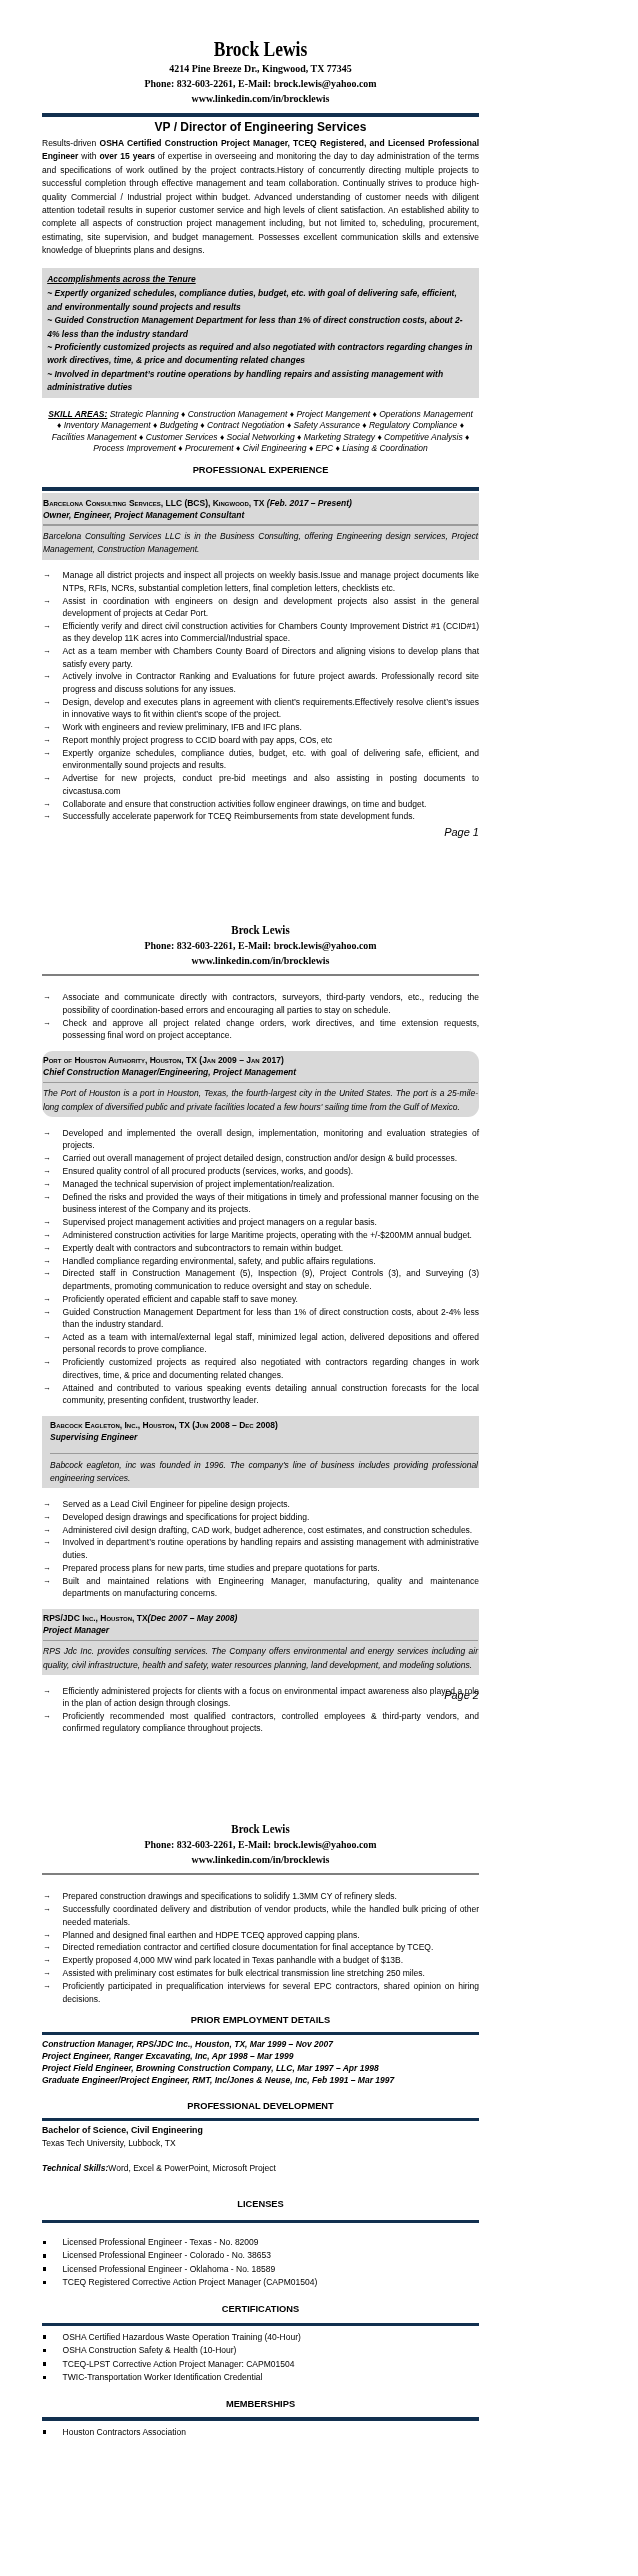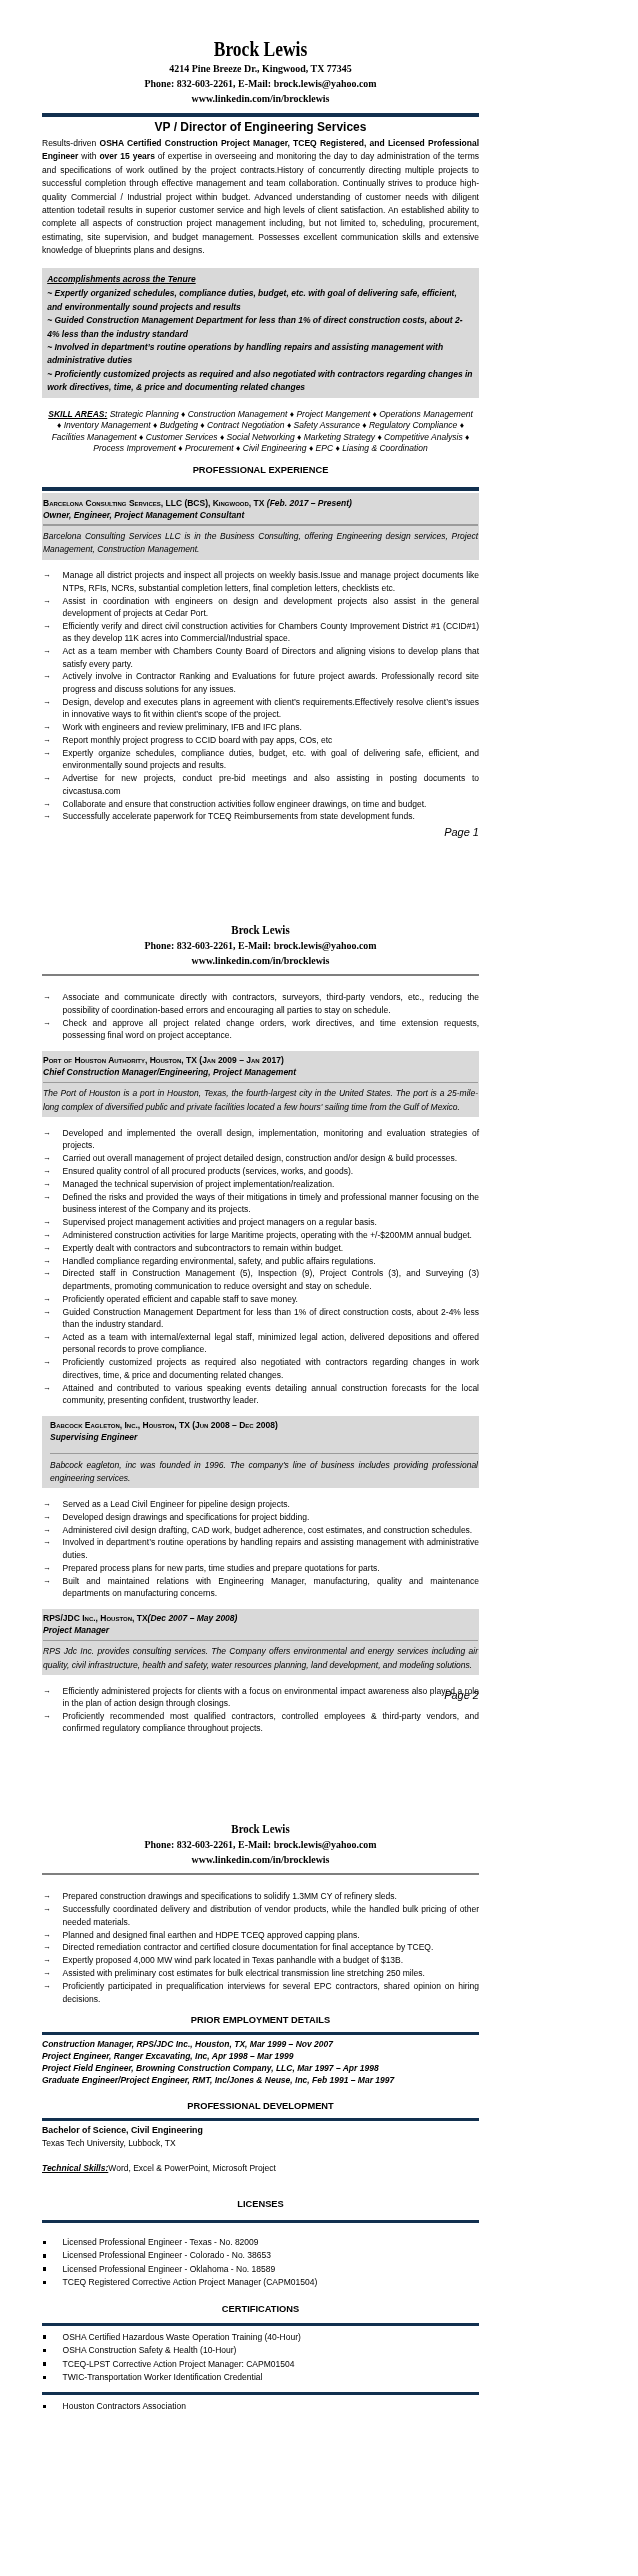--- a/index.html
+++ b/index.html
@@ -45,41 +45,41 @@
   ul.squares li .sq { position: absolute; left: 1px; top: 4.6px; width: 2.6px; height: 3.6px; background: #000; }
 
   .page-num { position: absolute; right: 42px; font-style: italic; font-size: 11px; }
   .page1 .page-num { top: 826px; }
   .page2 .page-num { top: 787px; }
 
   .prior { font-weight: bold; font-style: italic; font-size: 8.5px; line-height: 12px; }
   .degree { font-weight: bold; font-size: 8.8px; line-height: 12.4px; }
   .school { font-size: 8.5px; line-height: 12.4px; }
   .tech { font-size: 8.5px; line-height: 12.4px; margin-top: 13.4px; }
-  .tech-label { font-weight: bold; font-style: italic; text-decoration: underline; }
+  .tech-label { font-weight: bold; font-style: italic; }
 </style>
 </head>
 <body>
 
 <div class="page page1">
   <div class="name">Brock Lewis</div>
   <div class="contact">4214 Pine Breeze Dr., Kingwood, TX  77345</div>
   <div class="contact">Phone: 832-603-2261, E-Mail: brock.lewis@yahoo.com</div>
   <div class="contact">www.linkedin.com/in/brocklewis</div>
   <div class="rule-navy"></div>
 
   <div class="title">VP / Director of Engineering Services</div>
   <p class="summary"><span>Results-driven </span><b>OSHA Certified Construction Project Manager, TCEQ Registered, and Licensed Professional Engineer</b><span> with </span><b>over 15 years</b><span> of expertise in overseeing and monitoring the day to day administration of the terms and specifications of work outlined by the project contracts.History of concurrently directing multiple projects to successful completion through effective management and team collaboration. Continually strives to produce high-quality Commercial / Industrial project within budget. Advanced understanding of customer needs with diligent attention todetail results in superior customer service and high levels of client satisfaction. An established ability to complete all aspects of construction project management including, but not limited to, scheduling, procurement, estimating, site supervision, and budget management. Possesses excellent communication skills and extensive knowledge of blueprints plans and designs.</span></p>
 
   <div class="accomp">
     <div class="accomp-head">Accomplishments across the Tenure</div>
     <div>~ Expertly organized schedules, compliance duties, budget, etc. with goal of delivering safe, efficient, and environmentally sound projects and results</div>
     <div>~ Guided Construction Management Department for less than 1% of direct construction costs, about 2-4% less than the industry standard</div>
+    <div>~ Proficiently customized projects as required and also negotiated with contractors regarding changes in work directives, time, &amp; price and documenting related changes</div>
     <div>~ Involved in department’s routine operations by handling repairs and assisting management with administrative duties</div>
-    <div>~ Proficiently customized projects as required and also negotiated with contractors regarding changes in work directives, time, &amp; price and documenting related changes</div>
   </div>
 
   <div class="skills"><span class="skills-label">SKILL AREAS:</span><span> Strategic Planning ♦ Construction Management ♦ Project Mangement ♦ Operations Management ♦ Inventory Management ♦ Budgeting ♦ Contract Negotiation ♦ Safety Assurance ♦ Regulatory Compliance ♦ Facilities Management ♦ Customer Services ♦ Social Networking ♦ Marketing Strategy ♦ Competitive Analysis ♦ Process Improvement ♦ Procurement ♦ Civil Engineering ♦ EPC ♦ Liasing &amp; Coordination</span></div>
 
   <div class="section-head">PROFESSIONAL EXPERIENCE</div>
   <div class="rule-navy" style="margin-top:11.3px;"></div>
 
   <div class="job-box">
     <div><span class="job-company">Barcelona Consulting Services, LLC (BCS), Kingwood, TX</span><span class="job-dates-italic"> (Feb. 2017 – Present)</span></div>
     <div class="job-role">Owner, Engineer, Project Management Consultant</div>
@@ -109,21 +109,21 @@
   <div class="name-sm">Brock Lewis</div>
   <div class="contact">Phone: 832-603-2261, E-Mail: brock.lewis@yahoo.com</div>
   <div class="contact">www.linkedin.com/in/brocklewis</div>
   <div class="rule-gray"></div>
 
   <ul class="arrows" style="margin-top:15.5px;">
     <li><span class="arr">→</span><span>Associate and communicate directly with contractors, surveyors, third-party vendors, etc., reducing the possibility of coordination-based errors and encouraging all parties to stay on schedule.</span></li>
     <li><span class="arr">→</span><span>Check and approve all project related change orders, work directives, and time extension requests, possessing final word on project acceptance.</span></li>
   </ul>
 
-  <div class="job-box" style="margin-top:9.3px;">
+  <div class="job-box" style="margin-top:9.3px;border-radius:11px;">
     <div class="job-company">Port of Houston Authority, Houston, TX (Jan 2009 – Jan 2017)</div>
     <div class="job-role">Chief Construction Manager/Engineering, Project Management</div>
     <div class="rule-gray-in"></div>
     <div class="job-desc">The Port of Houston is a port in Houston, Texas, the fourth-largest city in the United States. The port is a 25-mile-long complex of diversified public and private facilities located a few hours' sailing time from the Gulf of Mexico.</div>
   </div>
 
   <ul class="arrows">
     <li><span class="arr">→</span><span>Developed and implemented the overall design, implementation, monitoring and evaluation strategies of projects.</span></li>
     <li><span class="arr">→</span><span>Carried out overall management of project detailed design, construction and/or design &amp; build processes.</span></li>
     <li><span class="arr">→</span><span>Ensured quality control of all procured products (services, works, and goods).</span></li>
@@ -212,19 +212,20 @@
 
   <div class="section-head" style="margin-top:13.4px;">CERTIFICATIONS</div>
   <div class="rule-navy-thin" style="margin-top:7.2px;"></div>
   <ul class="squares">
     <li><span class="sq"></span><span>OSHA Certified Hazardous Waste Operation Training (40-Hour)</span></li>
     <li><span class="sq"></span><span>OSHA Construction Safety &amp; Health (10-Hour)</span></li>
     <li><span class="sq"></span><span>TCEQ-LPST Corrective Action Project Manager: CAPM01504</span></li>
     <li><span class="sq"></span><span>TWIC-Transportation Worker Identification Credential</span></li>
   </ul>
 
+  <div class="section-head" style="margin-top:13.4px;">MEMBERSHIPS</div>
   <div class="rule-navy-thin" style="margin-top:7.2px;"></div>
   <ul class="squares">
     <li><span class="sq"></span><span>Houston Contractors Association</span></li>
   </ul>
 
 </div>
 
 
 </body></html>

